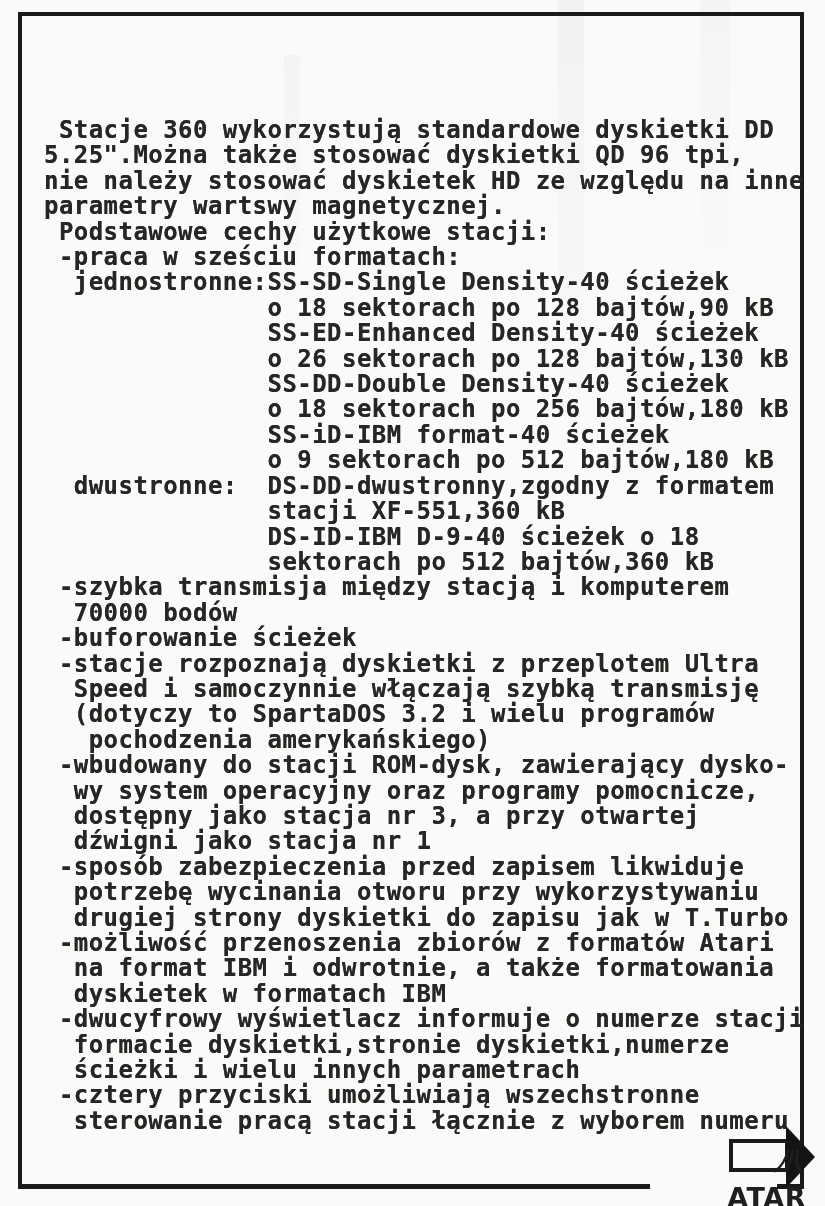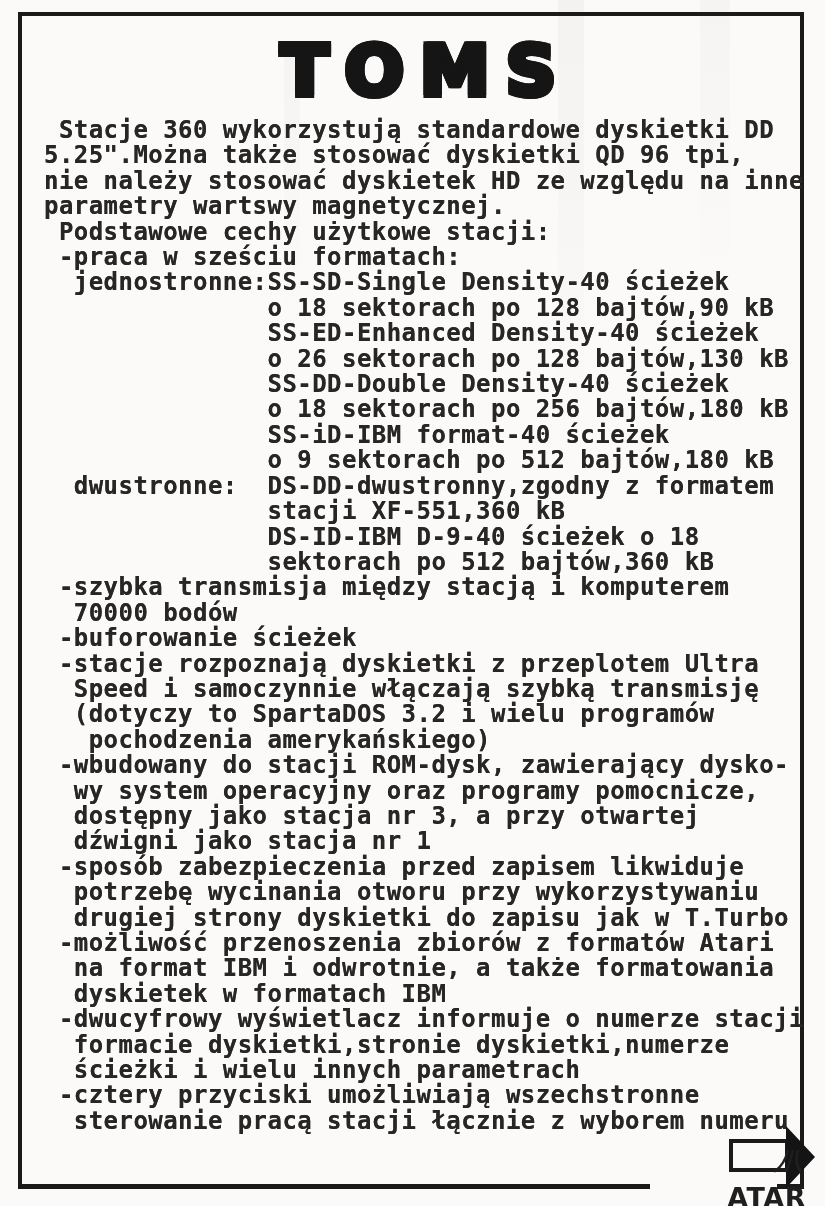--- a/index.html
+++ b/index.html
@@ -146,21 +146,20 @@
 <div class="page">
 
   <div class="streak-1"></div>
   <div class="streak-2"></div>
   <div class="streak-3"></div>
 
   <div class="frame"></div>
   <div class="bottom-line-left"></div>
   <div class="bottom-line-right"></div>
 
-  <div class="toms-logo">TOMS</div>
 
   <pre class="body-text"> Stacje 360 wykorzystują standardowe dyskietki DD
 5.25".Można także stosować dyskietki QD 96 tpi,
 nie należy stosować dyskietek HD ze względu na inne
 parametry wartswy magnetycznej.
  Podstawowe cechy użytkowe stacji:
  -praca w sześciu formatach:
   jednostronne:SS-SD-Single Density-40 ścieżek
                o 18 sektorach po 128 bajtów,90 kB
                SS-ED-Enhanced Density-40 ścieżek

